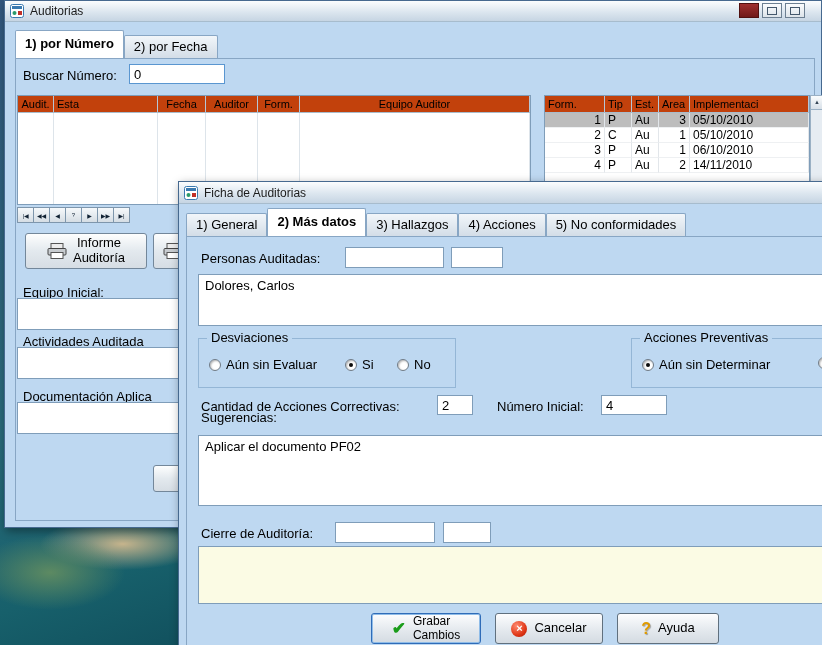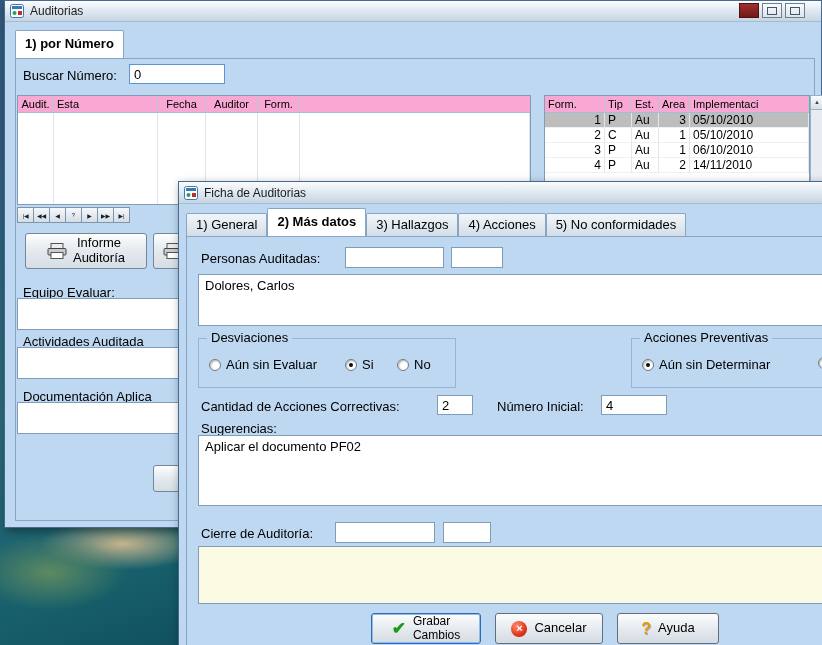--- a/index.html
+++ b/index.html
@@ -37,21 +37,21 @@
   .panel{position:absolute;border:1px solid #88a6c4;box-sizing:border-box;}
   .flabel{position:absolute;font-size:13px;white-space:nowrap;}
 
   .tinput{position:absolute;border:1px solid #7f9db9;background:#fff;
        font:13px "Liberation Sans",sans-serif;padding:0 4px;box-sizing:border-box;}
   .wfield{position:absolute;background:#fff;border:1px solid #7f9db9;box-sizing:border-box;}
   .memo{position:absolute;background:#fff;border:1px solid #7f9db9;box-sizing:border-box;
        padding:3px 6px;font-size:13px;overflow:hidden;white-space:pre-wrap;}
 
   .grid{position:absolute;background:#fff;border:1px solid #7f9db9;box-sizing:border-box;overflow:hidden;}
-  .ghead{display:flex;height:16px;background:#f9a8d4;border-bottom:1px solid #a8bccc;}
+  .ghead{display:flex;height:16px;background:#c2410c;border-bottom:1px solid #a8bccc;}
   .ghead span{font-size:11px;border-right:1px solid #b6c6d6;box-sizing:border-box;
        padding:2px 3px 0 3px;overflow:hidden;white-space:nowrap;text-align:center;}
   .gcols{display:flex;}
   .gcols i{border-right:1px solid #dde4ea;height:92px;box-sizing:border-box;}
   .grow{display:flex;height:15px;font-size:12px;}
   .grow span{box-sizing:border-box;padding:0 3px;border-right:1px solid #e2e6ea;
        border-bottom:1px solid #eef0f2;overflow:hidden;white-space:nowrap;}
   .grow.sel{background:#bdbdbd;}
   .rgw span:nth-child(1){width:60px;text-align:right;}
   .rgw span:nth-child(2){width:27px;}
@@ -118,34 +118,36 @@
           <i></i>
         </div>
       <div class="wb">
           <i></i>
         </div>
     </div>
   </div>
 
   <div class="tabrow" style="left:10px;top:30px;height:27px;">
     <div class="tab active">1) por Número</div>
+    <div class="tab">2) por Fecha</div>
   </div>
 
   <div class="panel" style="left:10px;top:57px;width:800px;height:463px;"></div>
 
   <span class="flabel" style="left:18px;top:67px;">Buscar Número:</span>
   <input class="tinput" style="left: 124px; top: 63px; width: 96px; height: 20px; border-color: rgb(90, 150, 208);" value="0">
 
   <div class="grid" style="left:12px;top:94px;width:514px;height:110px;">
     <div class="ghead">
       <span style="width:36px">Audit.</span>
       <span style="width:104px;text-align:left;">Esta</span>
       <span style="width:48px">Fecha</span>
       <span style="width:52px">Auditor</span>
       <span style="width:42px">Form.</span>
+      <span style="width:230px">Equipo Auditor</span>
     </div>
     <div class="gcols">
       <i style="width:36px"></i>
         <i style="width:104px"></i>
         <i style="width:48px"></i>
       <i style="width:52px"></i>
         <i style="width:42px"></i>
         <i style="width:230px"></i>
     </div>
   </div>
@@ -215,21 +217,21 @@
   </div>
 
   <div class="pbtn" style="left:148px;top:232px;width:40px;height:36px;">
     <svg width="20" height="16" viewBox="0 0 20 16">
       <rect x="4" y="0.5" width="12" height="5" fill="#ececec" stroke="#555"></rect>
       <rect x="1" y="5.5" width="18" height="6.5" rx="1" fill="#c8ccd0" stroke="#444"></rect>
       <rect x="4" y="9.5" width="12" height="6" fill="#ffffff" stroke="#555"></rect>
     </svg>
   </div>
 
-  <span class="flabel" style="left:18px;top:284px;">Equipo Evaluar:</span>
+  <span class="flabel" style="left:18px;top:284px;">Equipo Inicial:</span>
   <div class="wfield" style="left:12px;top:297px;width:163px;height:32px;"></div>
 
   <span class="flabel" style="left:18px;top:333px;">Actividades Auditada</span>
   <div class="wfield" style="left:12px;top:346px;width:163px;height:32px;"></div>
 
   <span class="flabel" style="left:18px;top:388px;">Documentación Aplica</span>
   <div class="wfield" style="left:12px;top:401px;width:163px;height:32px;"></div>
 
   <div class="pbtn" style="left:148px;top:464px;width:30px;height:27px;"></div>
 </div>
@@ -287,21 +289,21 @@
     <div class="ritem" style="left:186px;top:18px;">
       <span class="radio"></span>
     </div>
   </div>
 
   <span class="flabel" style="left:22px;top:217px;">Cantidad de Acciones Correctivas:</span>
   <input class="tinput" style="left: 258px; top: 213px; width: 36px; height: 20px;" value="2">
   <span class="flabel" style="left:318px;top:217px;">Número Inicial:</span>
   <input class="tinput" style="left: 422px; top: 213px; width: 66px; height: 20px;" value="4">
 
-  <span class="flabel" style="left:22px;top:239px;">Sugerencias:</span>
+  <span class="flabel" style="left:22px;top:228px;">Sugerencias:</span>
   <div class="memo" style="left:19px;top:253px;width:655px;height:71px;">Aplicar el documento PF02</div>
 
   <span class="flabel" style="left:22px;top:344px;">Cierre de Auditoría:</span>
   <input class="tinput" style="left: 156px; top: 340px; width: 100px; height: 21px;" value="">
   <input class="tinput" style="left: 264px; top: 340px; width: 48px; height: 21px;" value="">
 
   <div class="memo" style="left:19px;top:364px;width:655px;height:58px;background:#fbfbe4;"></div>
 
   <div class="fbtn" style="left:316px;top:431px;width:108px;height:31px;font-size:13px;">
     <span class="icon-cancel"></span>

